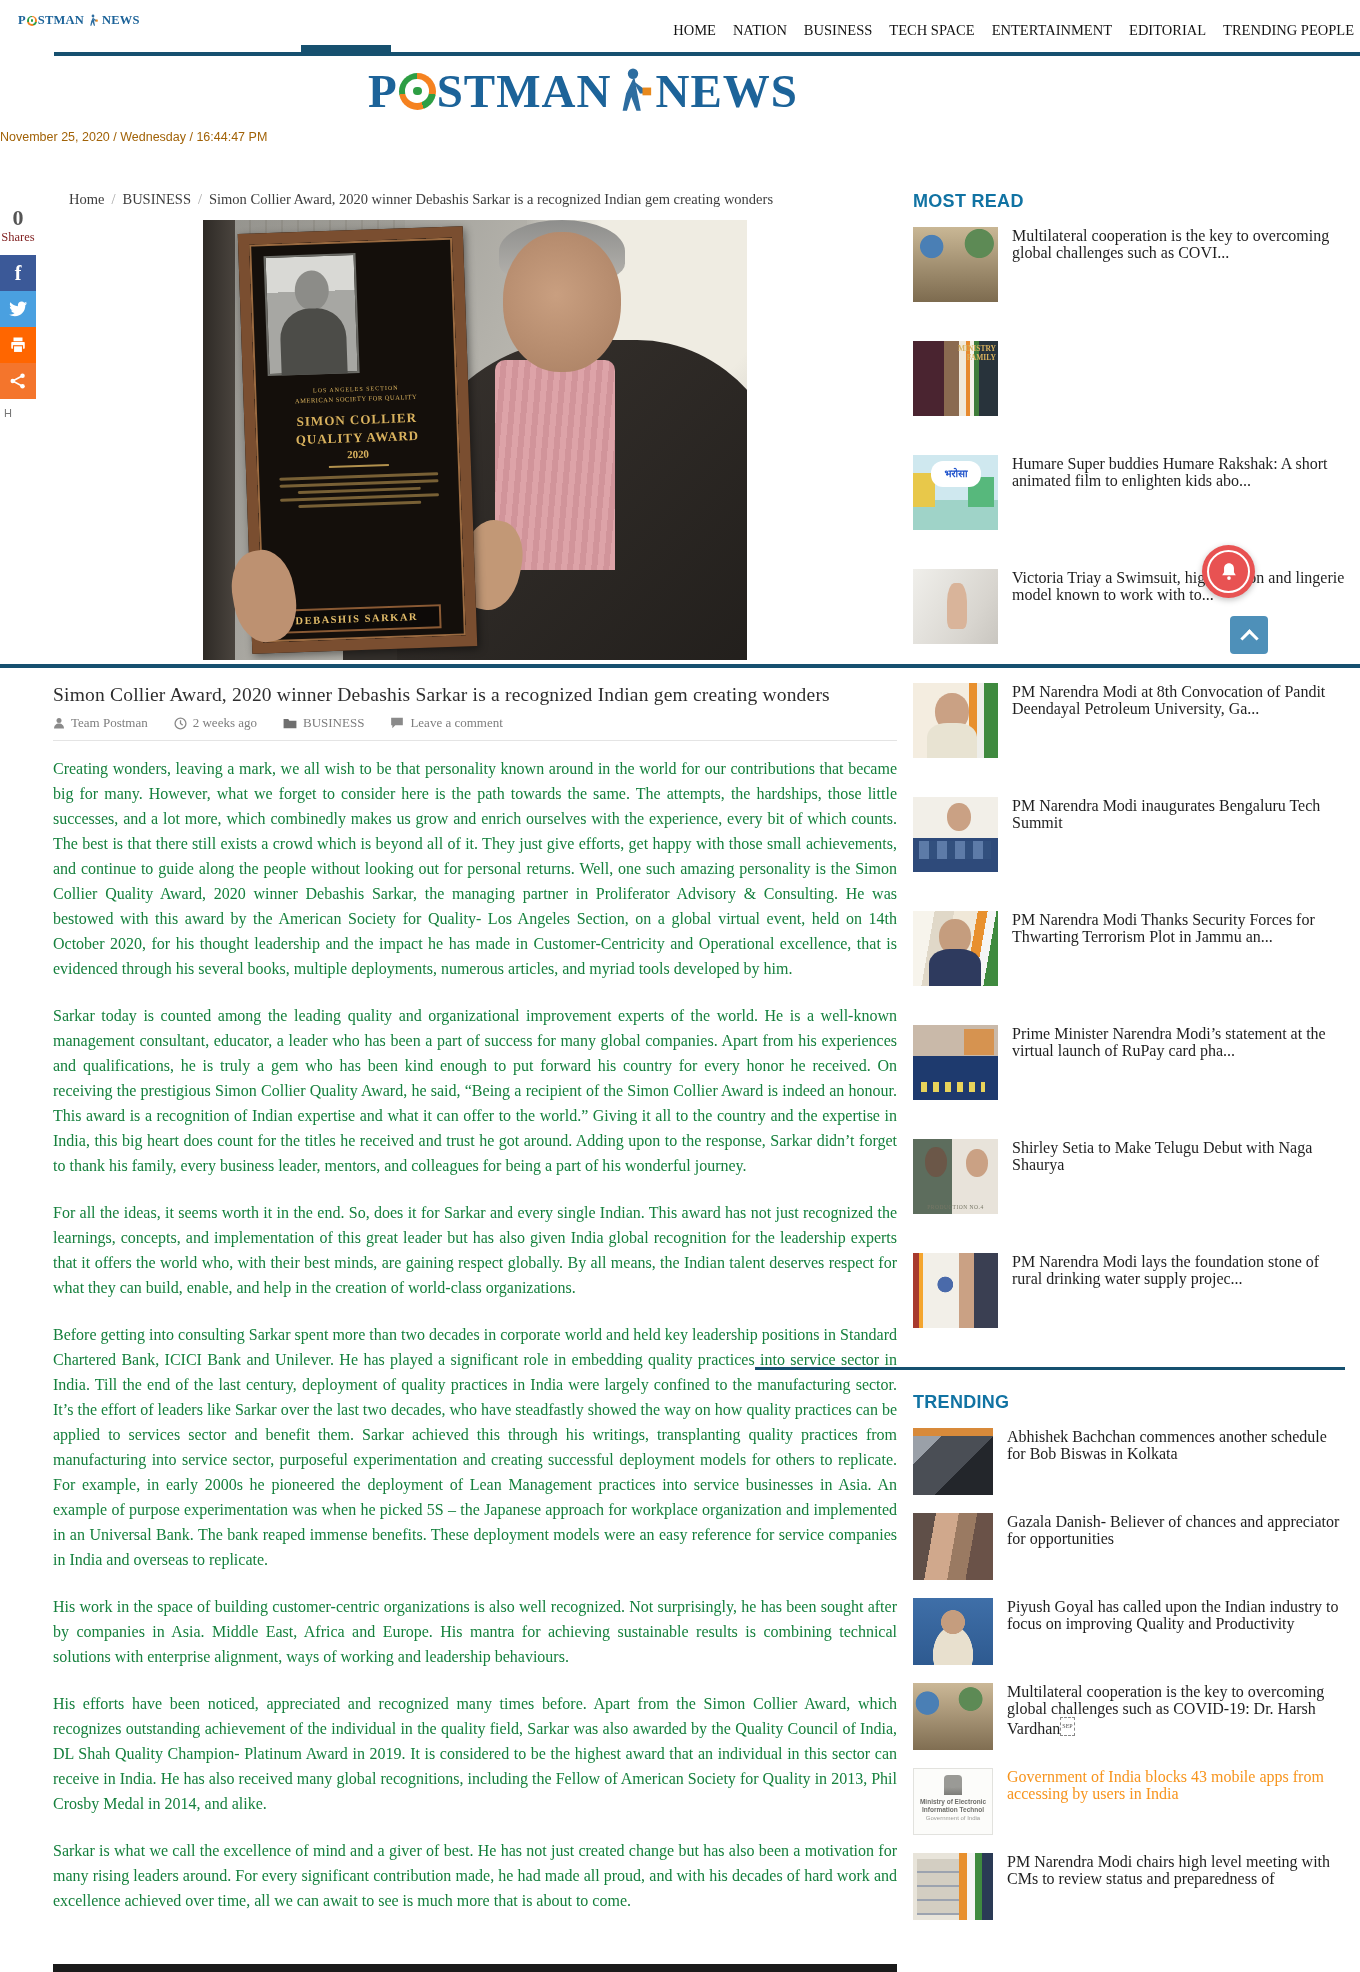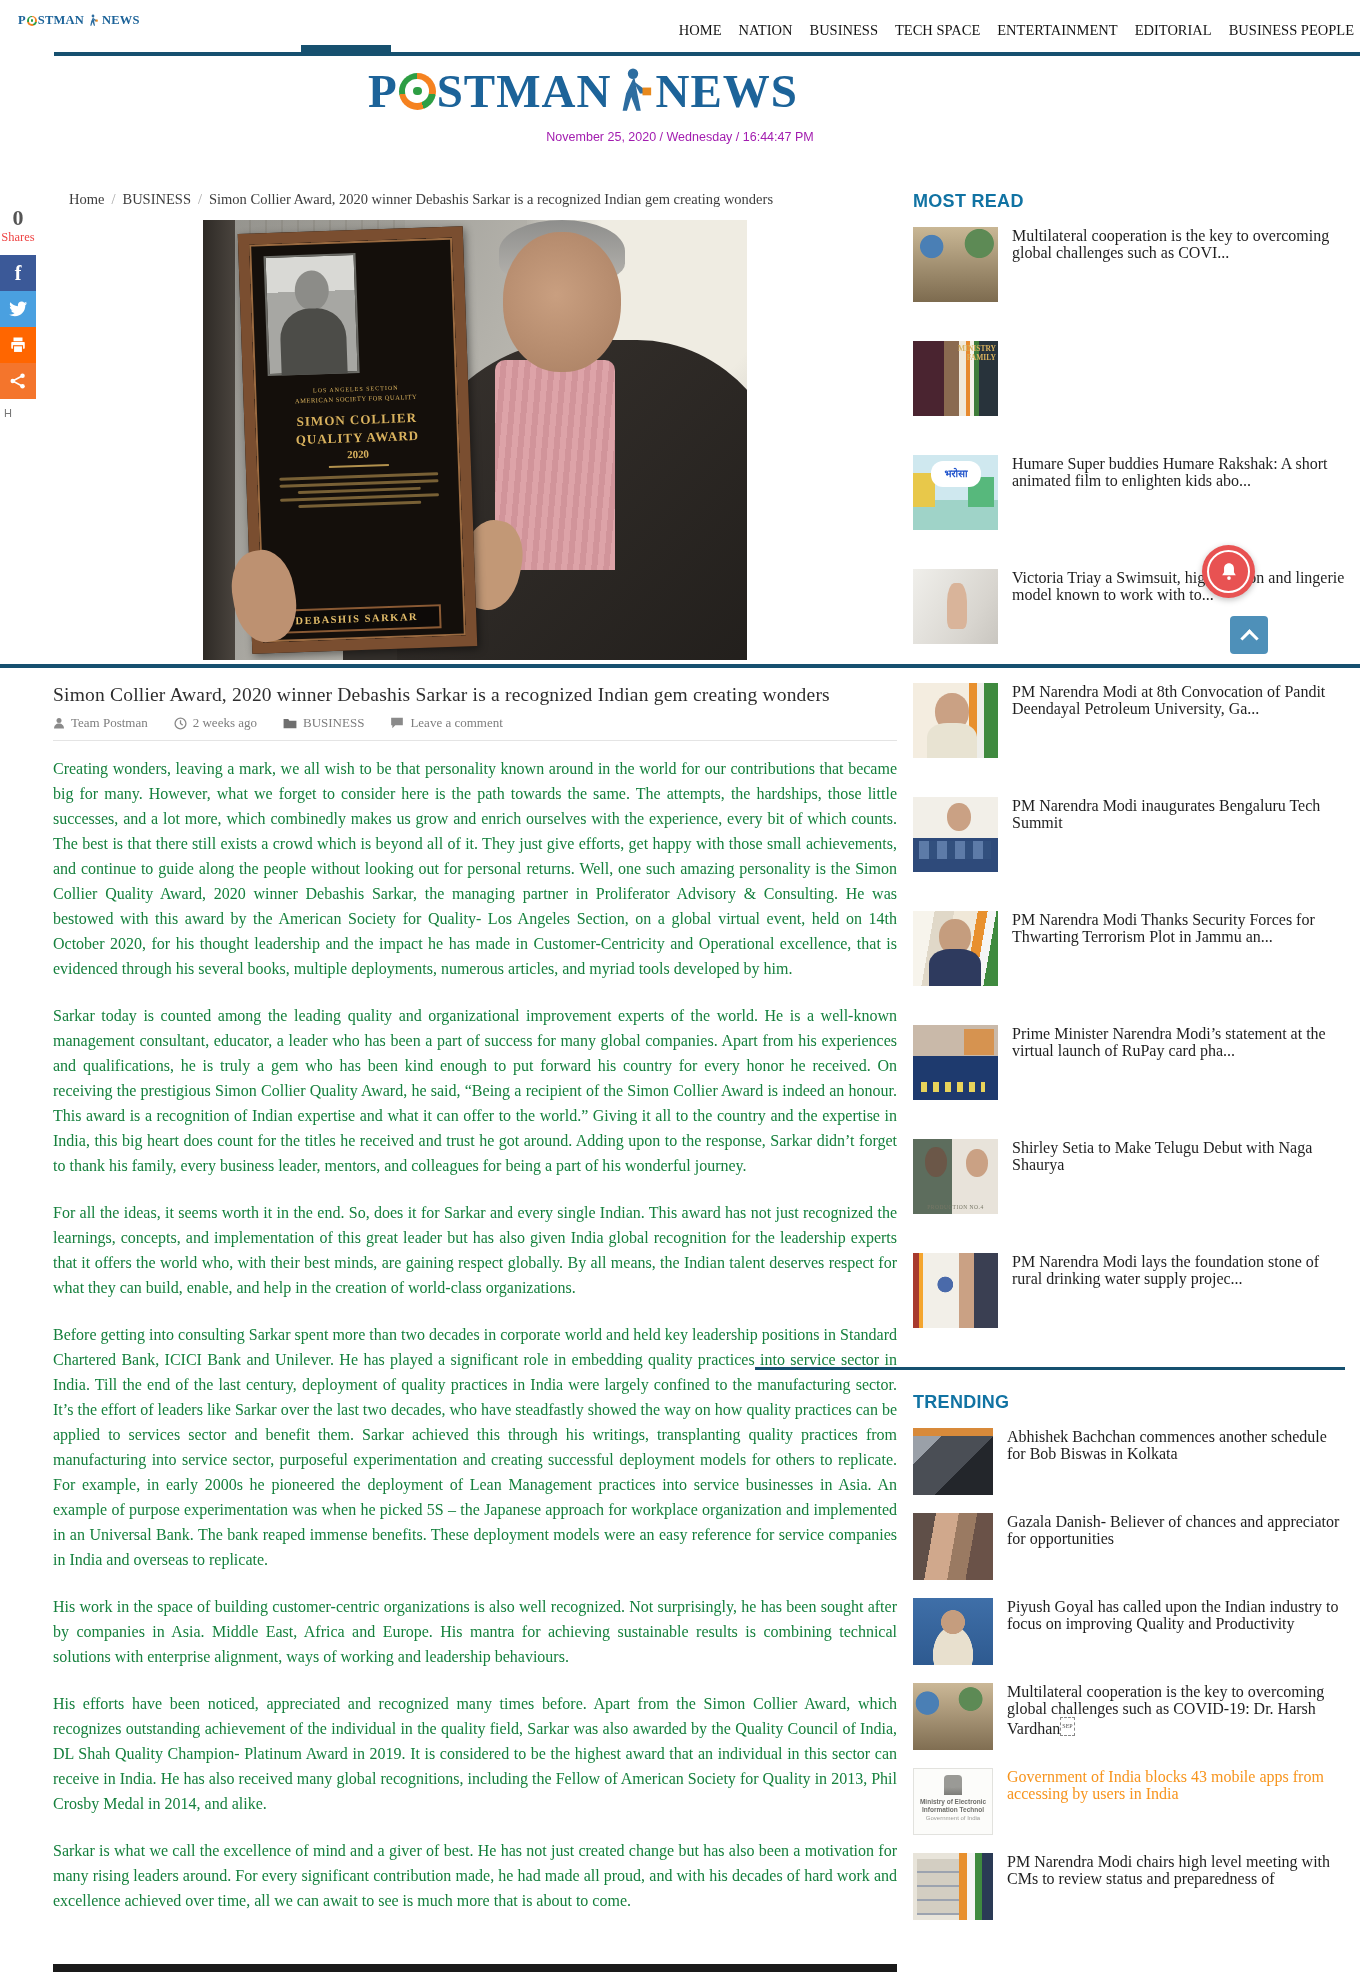--- a/index.html
+++ b/index.html
@@ -20,33 +20,33 @@
   
   .masthead { position:absolute; left:368px; top:64px; display:flex; align-items:center;
               color:#1c6399; font-weight:bold; font-size:47px; letter-spacing:1px; }
   .ring { display:inline-block; border-radius:50%;
           background:conic-gradient(#f58220 0 100deg,#2e9e44 100deg 160deg,#f58220 160deg 260deg,#2e9e44 260deg 360deg);
           position:relative; }
   .masthead .ring { width:37px; height:37px; margin:0 1px; }
   .ring::after { content:""; position:absolute; inset:18%; background:#fff; border-radius:50%; }
   .ring::before { content:""; position:absolute; inset:38%; background:#2e9e44; border-radius:50%; z-index:2; }
   .postman-fig { margin:0 3px; }
-  .dateline { position:absolute; left:0; top:130px; width:1360px; text-align:center;
-              font-family:"Liberation Sans", sans-serif; font-size:12.5px; color:#a21caf; }
+  .dateline { position:absolute; left:0; top:130px; width:1360px; 
+              font-family:"Liberation Sans", sans-serif; font-size:12.5px; color:#a16207; }
 
   
   .breadcrumb { position:absolute; left:69px; top:191px; width:880px; font-size:14.5px;
                 color:#3d3d3d; white-space:nowrap; }
   .breadcrumb .sep { color:#a8a8a8; margin:0 7px; }
   .breadcrumb a { color:#3d3d3d; text-decoration:none; cursor:pointer; }
 
   
   .share-rail { position:absolute; left:0; top:206px; width:36px; text-align:center; }
   .share-count { font-size:22px; font-weight:bold; color:#555; line-height:24px; }
-  .share-word { font-size:12.5px; color:#ef4444; margin-bottom:10px; }
+  .share-word { font-size:12.5px; color:#7f1d1d; margin-bottom:10px; }
   .share-btn { width:36px; height:36px; display:flex; align-items:center; justify-content:center; cursor:pointer; }
   .share-fb { background:#3b5998; color:#fff; font-weight:bold; font-size:20px; }
   .share-tw { background:#4aa0e0; }
   .share-pr { background:#ff6600; }
   .share-sh { background:#f4752c; }
   .share-hide { margin-top:8px; font-family:"Liberation Sans", sans-serif; font-size:11px; color:#777; text-align:left; padding-left:4px; cursor:pointer; }
 
   
   .photo { position:absolute; left:203px; top:220px; width:544px; height:440px; overflow:hidden;
            background:linear-gradient(115deg,#8d8c88 0%,#b3b1aa 45%,#ddd9d0 100%); }
@@ -213,21 +213,21 @@
     <span>NEWS</span>
   </div>
 
   <nav class="topnav">
     <a>HOME</a>
     <a>NATION</a>
     <a>BUSINESS</a>
     <a>TECH SPACE</a>
     <a>ENTERTAINMENT</a>
     <a>EDITORIAL</a>
-    <a>BUSINESS PEOPLE</a>
+    <a>TRENDING PEOPLE</a>
   </nav>
   <div class="topline"></div>
   <div class="topline-tab"></div>
 
   <div class="masthead">
     <span>P</span>
       <span class="ring"></span>
       <span>STMAN</span>
     <svg class="postman-fig" width="38" height="48" viewBox="0 0 44 54">
         <circle cx="22" cy="7" r="6" fill="#2d6da0"></circle>

